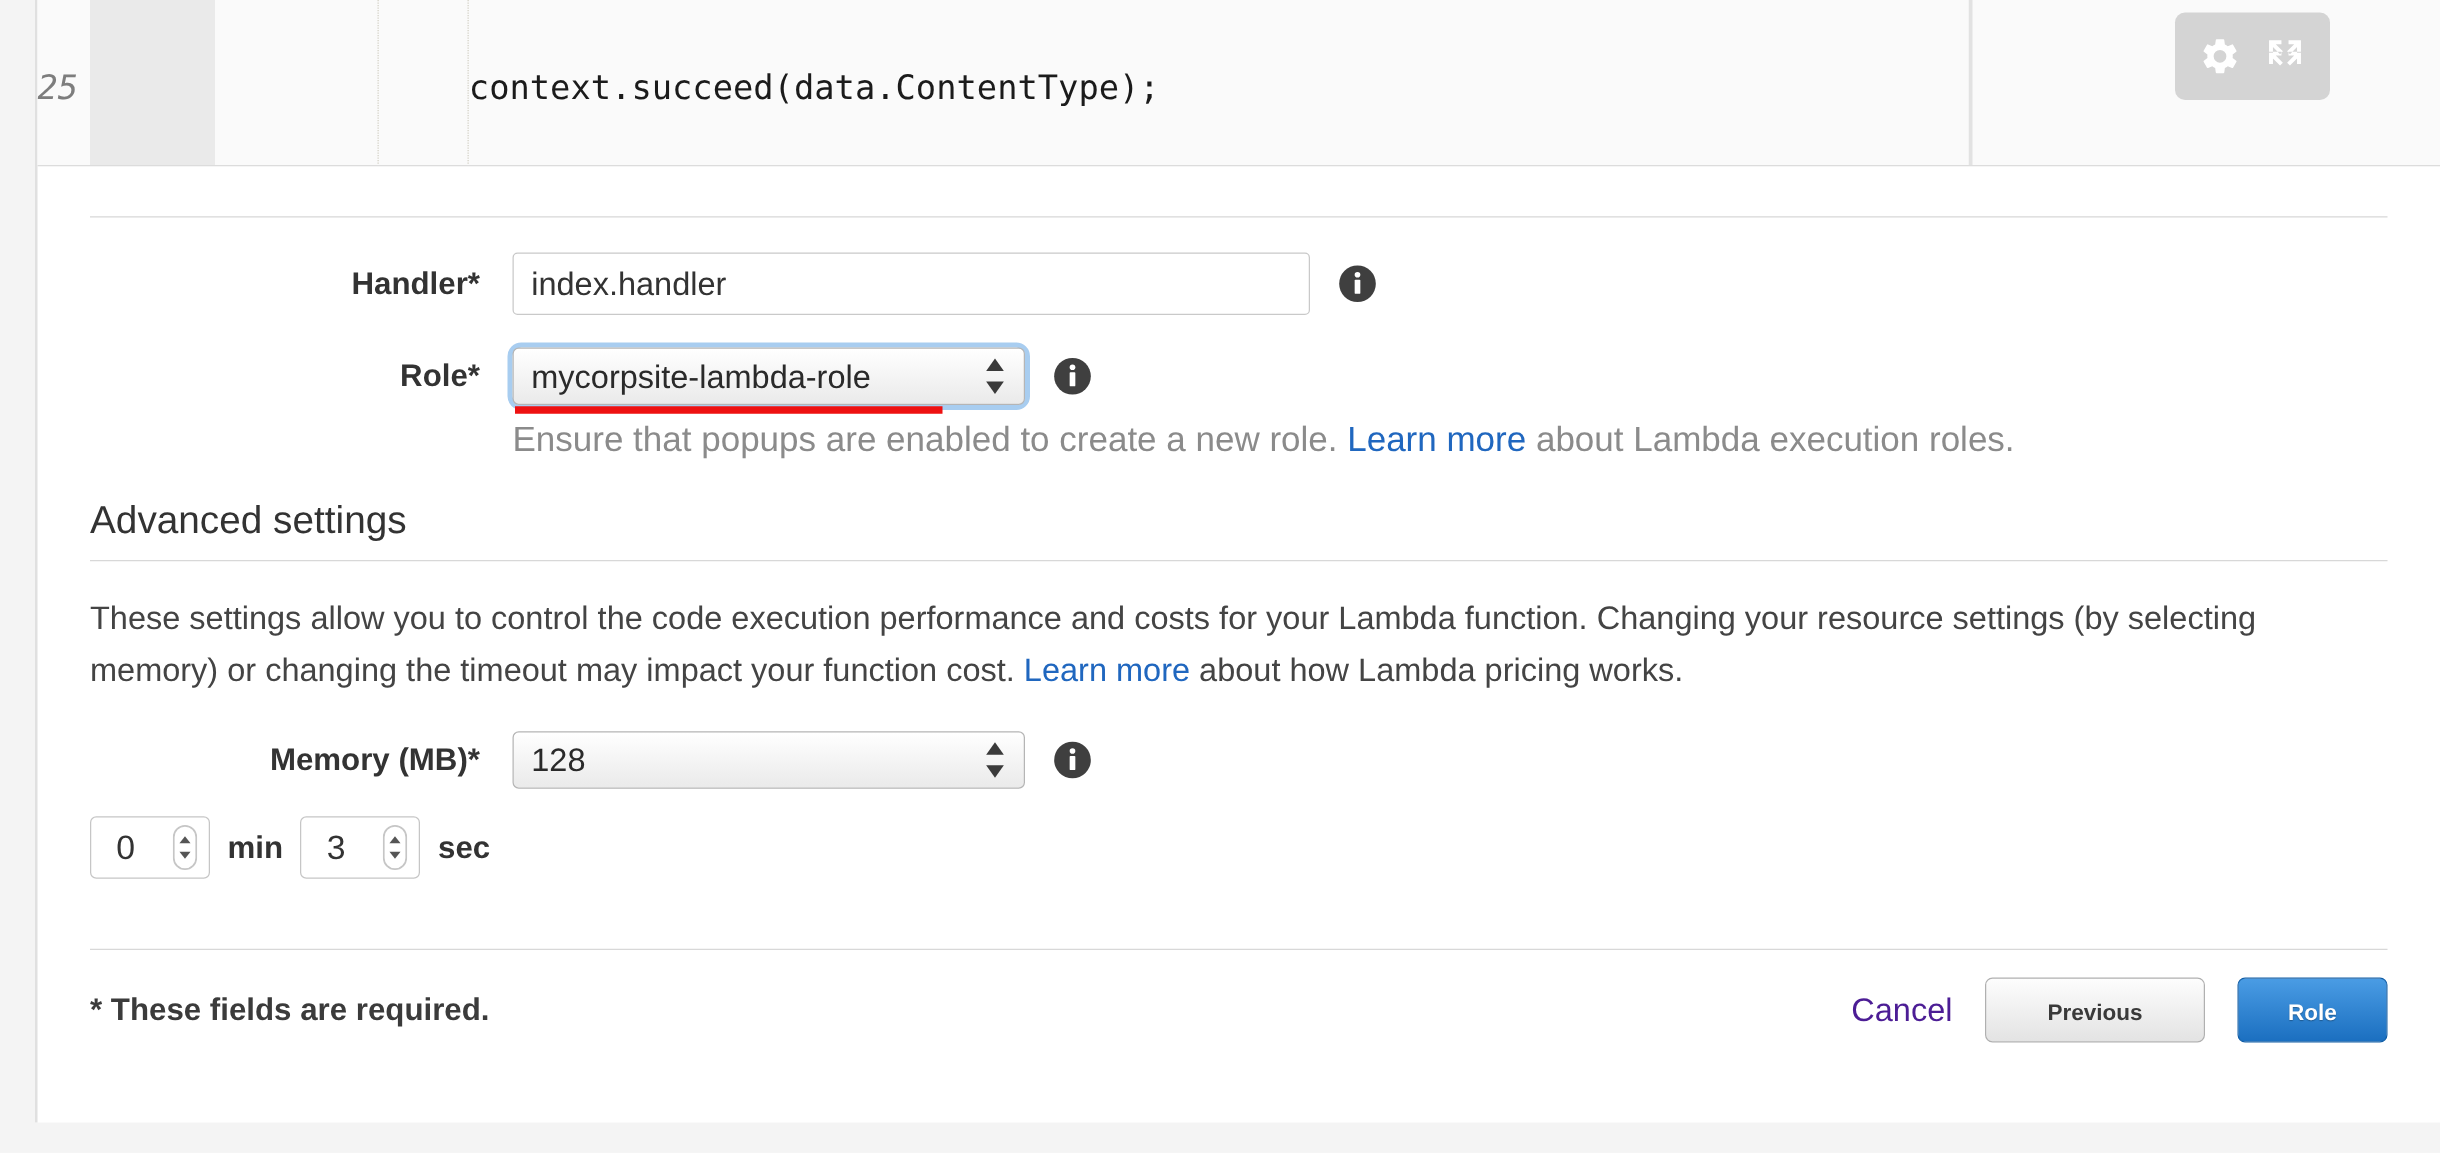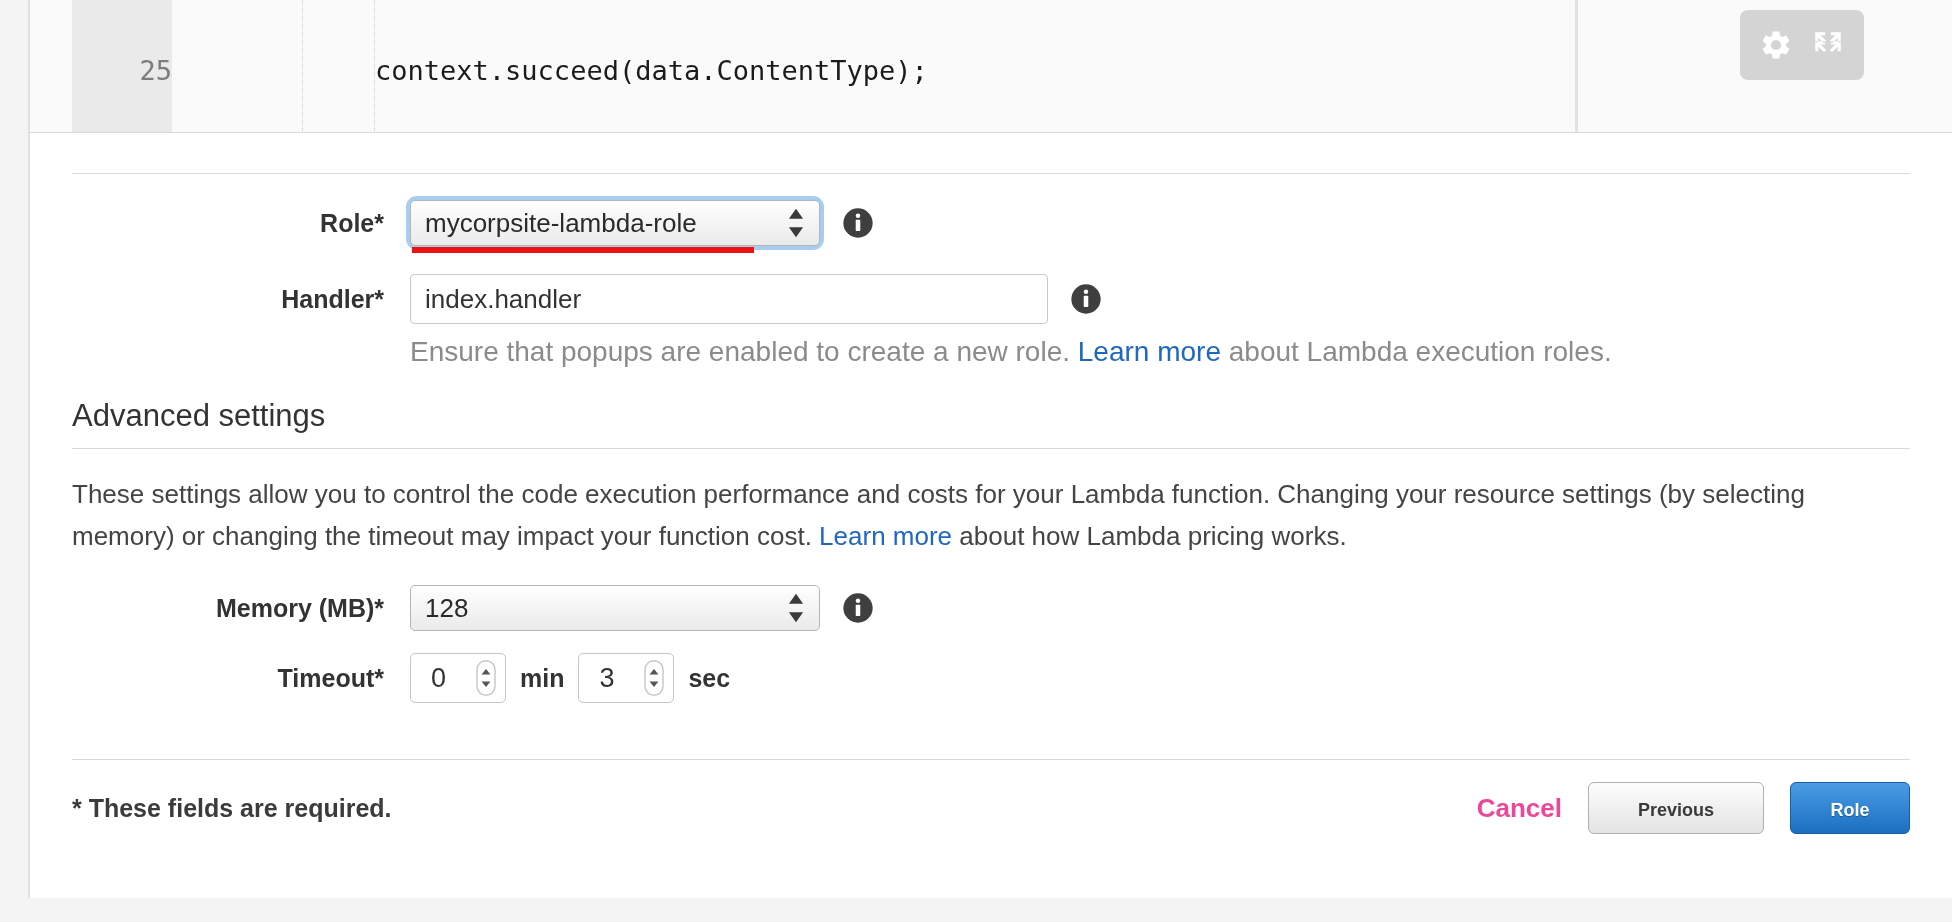--- a/index.html
+++ b/index.html
@@ -49,22 +49,22 @@
     font-family: "DejaVu Sans Mono", monospace;
     font-size: 27px;
     line-height: 41px;
     color: #1b1b1b;
     white-space: pre;
   }
   .code-line { display: block; height: 41px; }
   .ln {
     display: inline-block;
     width: 142px;
-    text-align: right;
     color: #7d7d7d;
+    font-style: italic;
   }
   .ctext { display: inline-block; padding-left: 8px; text-align: right; }
   .indent-guide {
     position: absolute;
     top: 0; width: 1px; height: 133px;
     border-left: 1px dotted #d2cfc4;
   }
   .ig1 { left: 272px; }
   .ig2 { left: 344px; }
 
@@ -237,22 +237,22 @@
     color: #3b3b3b;
   }
   .footer-actions {
     margin-left: auto;
     display: flex;
     align-items: center;
     gap: 26px;
   }
   .btn-link {
     font-size: 26px;
-    font-weight: bold;
-    color: #ec4899;
+    font-weight: normal;
+    color: #4c1d95;
     cursor: pointer;
   }
   .btn {
     font-size: 18px;
     font-weight: bold;
     border-radius: 6px;
     padding: 0 26px;
     height: 52px;
     line-height: 54px;
     cursor: pointer;
@@ -303,20 +303,32 @@
         <span>
           <svg width="34" height="34" viewBox="0 0 24 24" fill="#ffffff">
             <path d="M3 3h7v2.2H6.8l4 4L9.2 10.8l-4-4V10H3V3zm11 0h7v7h-2.2V6.8l-4 4L13.2 9.2l4-4H14V3zM5.2 13.2 9.2 17.2 10.8 15.6l-4-4H10V9.4H3v7h2.2v-3.2zm13.6 0v3.2H21v-7h-7v2.2h3.2l-4 4 1.6 1.6 4-4z"></path>
           </svg>
         </span>
       </div>
     </div>
 
     <div class="section" style="padding-top:26px;">
       <div class="hr"></div>
+
+      <div class="field-row" style="margin-top:28px;">
+        <div class="field-label">Handler*</div>
+        <input class="text-input" type="text" value="index.handler" style="">
+        <span class="info-icon">
+          <svg width="32" height="32" viewBox="0 0 24 24">
+            <circle cx="12" cy="12" r="11" fill="#3f3f3f"></circle>
+            <circle cx="12" cy="6.6" r="1.7" fill="#ffffff"></circle>
+            <rect x="10.3" y="9.6" width="3.4" height="8.4" rx="0.5" fill="#ffffff"></rect>
+          </svg>
+        </span>
+      </div>
 
       <div class="field-row" style="margin-top:26px;">
         <div class="field-label">Role*</div>
         <div class="select-wrap focused">
           <div class="select">
             <span>mycorpsite-lambda-role</span>
             <span class="arrows">
               <svg width="18" height="34" viewBox="0 0 12 24" fill="#3a3a3a">
                 <path d="M6 2 11 9H1z"></path>
                 <path d="M6 22 1 15h10z"></path>
@@ -327,32 +339,20 @@
         </div>
         <span class="info-icon">
           <svg width="32" height="32" viewBox="0 0 24 24">
             <circle cx="12" cy="12" r="11" fill="#3f3f3f"></circle>
             <circle cx="12" cy="6.6" r="1.7" fill="#ffffff"></circle>
             <rect x="10.3" y="9.6" width="3.4" height="8.4" rx="0.5" fill="#ffffff"></rect>
           </svg>
         </span>
       </div>
 
-      <div class="field-row" style="margin-top:28px;">
-        <div class="field-label">Handler*</div>
-        <input class="text-input" type="text" value="index.handler" style="">
-        <span class="info-icon">
-          <svg width="32" height="32" viewBox="0 0 24 24">
-            <circle cx="12" cy="12" r="11" fill="#3f3f3f"></circle>
-            <circle cx="12" cy="6.6" r="1.7" fill="#ffffff"></circle>
-            <rect x="10.3" y="9.6" width="3.4" height="8.4" rx="0.5" fill="#ffffff"></rect>
-          </svg>
-        </span>
-      </div>
-
       <div class="helper">
         <span>Ensure that popups are enabled to create a new role. </span><span class="link">Learn more</span><span> about Lambda execution roles.</span>
       </div>
     </div>
 
     <div class="section" style="padding-top:30px;">
       <h2 class="section-title">Advanced settings</h2>
       <div class="hr"></div>
 
       <p class="paragraph">
@@ -375,21 +375,20 @@
         <span class="info-icon">
           <svg width="32" height="32" viewBox="0 0 24 24">
             <circle cx="12" cy="12" r="11" fill="#3f3f3f"></circle>
             <circle cx="12" cy="6.6" r="1.7" fill="#ffffff"></circle>
             <rect x="10.3" y="9.6" width="3.4" height="8.4" rx="0.5" fill="#ffffff"></rect>
           </svg>
         </span>
       </div>
 
       <div class="field-row" style="margin-top:22px;">
-        <div class="field-label">Timeout*</div>
         <div class="spin">
           <span class="val">0</span>
           <span class="stepper">
             <svg width="20" height="36" viewBox="0 0 14 26">
               <rect x="0.5" y="0.5" width="13" height="25" rx="6.5" fill="#ffffff" stroke="#c6c6c6"></rect>
               <path d="M7 6.5 10.2 10.5H3.8z" fill="#555"></path>
               <path d="M7 19.5 3.8 15.5h6.4z" fill="#555"></path>
             </svg>
           </span>
         </div>

